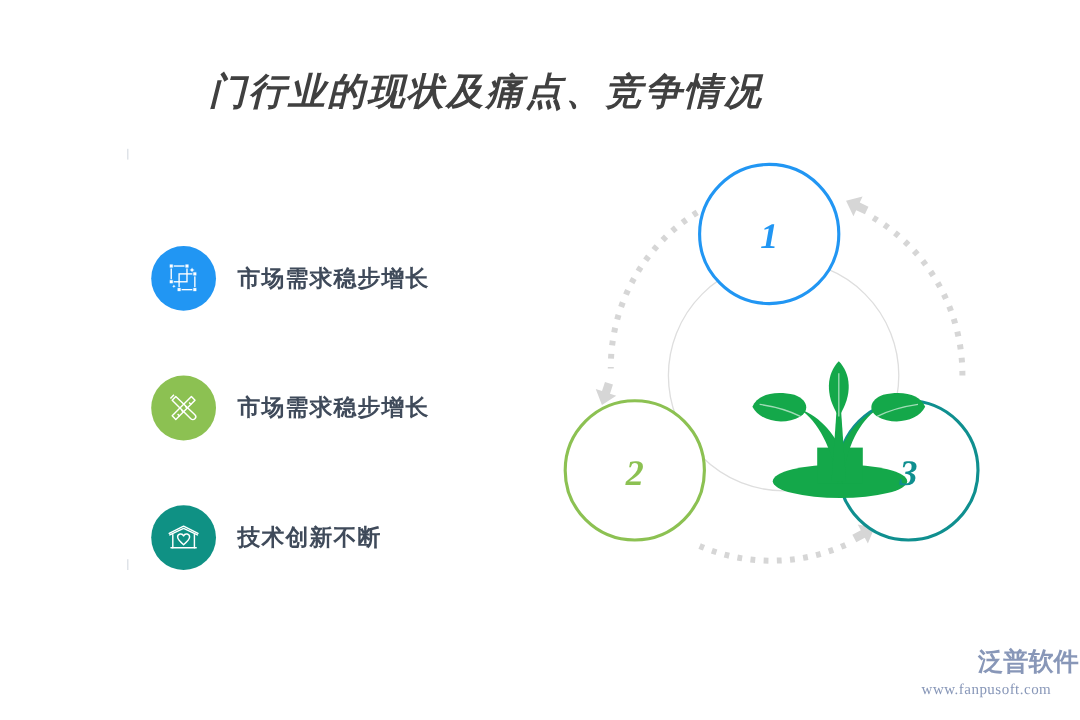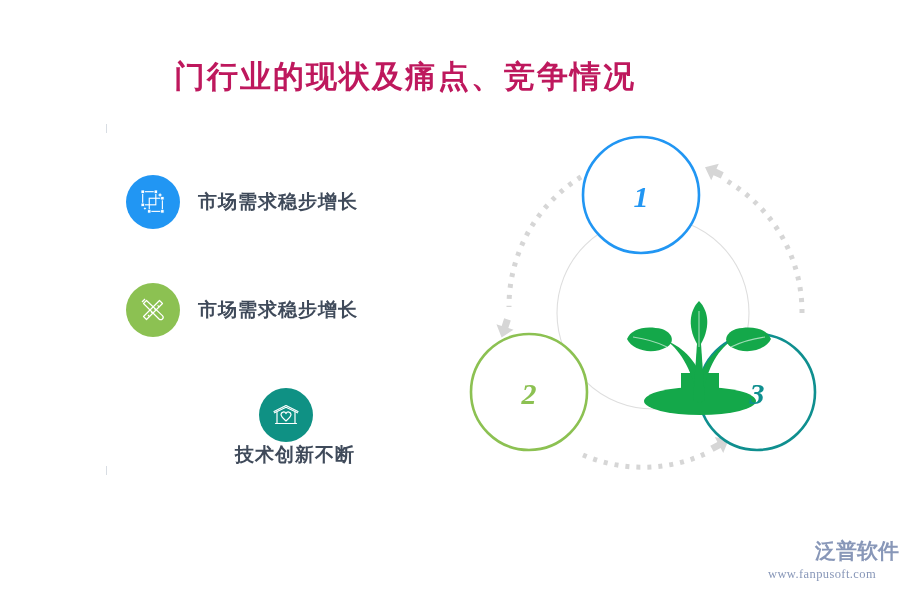--- a/index.html
+++ b/index.html
@@ -37,40 +37,41 @@
   
   #title {
     position: absolute;
     left: 0;
     top: 56px;
     width: 810px;
     text-align: center;
     font-size: 31px;
     font-weight: bold;
     letter-spacing: 2px;
-    color: #be185d;
-    font-family: "Liberation Serif", "DejaVu Serif", serif;
-    white-space: nowrap;
+    color: #404040;
+    font-family: "Liberation Serif", "DejaVu Serif", serif;
+    white-space: nowrap;
+    font-style: italic;
   }
 
   
   #bullet-list {
     position: absolute;
     left: 126px;
-    top: 172px;
+    top: 202px;
     width: 320px;
   }
   .bullet-item {
     position: relative;
     height: 60px;
     margin-bottom: 48px;
     display: flex;
     align-items: center;
   }
-  .bullet-item:last-child { margin-bottom: 0; flex-direction: column; }
+  .bullet-item:last-child { margin-bottom: 0; }
   .bullet-icon {
     width: 54px;
     height: 54px;
     border-radius: 50%;
     flex: 0 0 54px;
     display: flex;
     align-items: center;
     justify-content: center;
   }
   .bullet-icon svg { display: block; }

